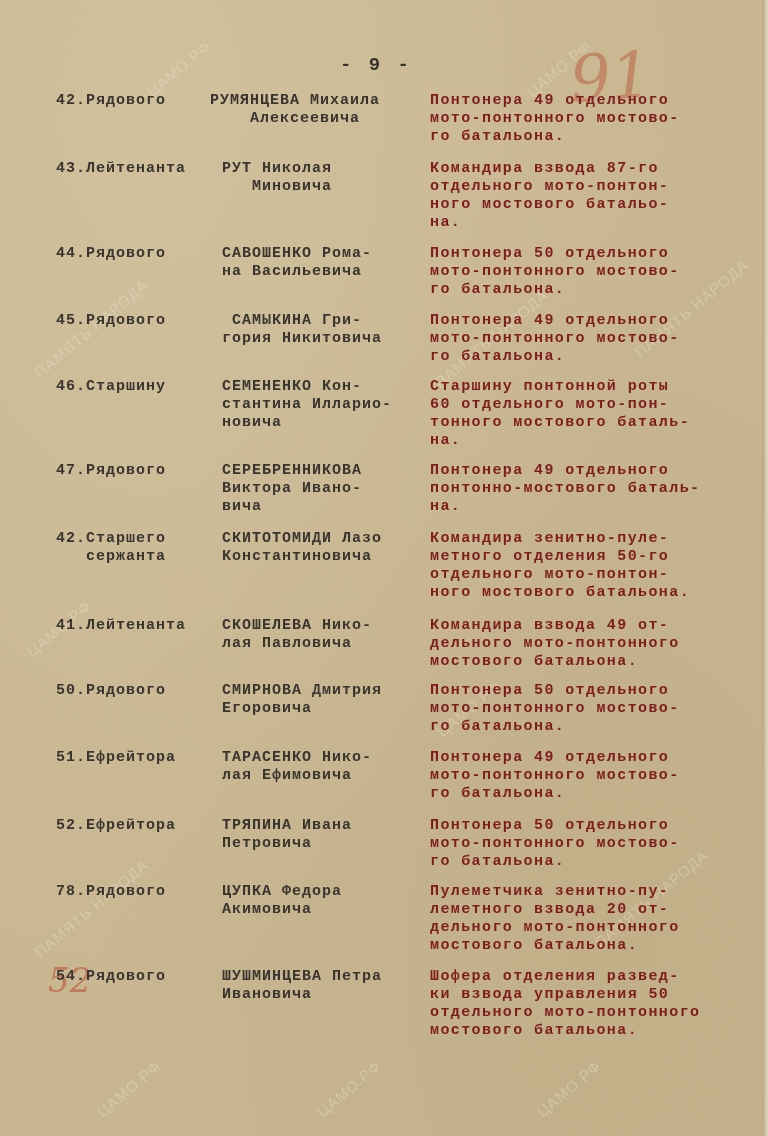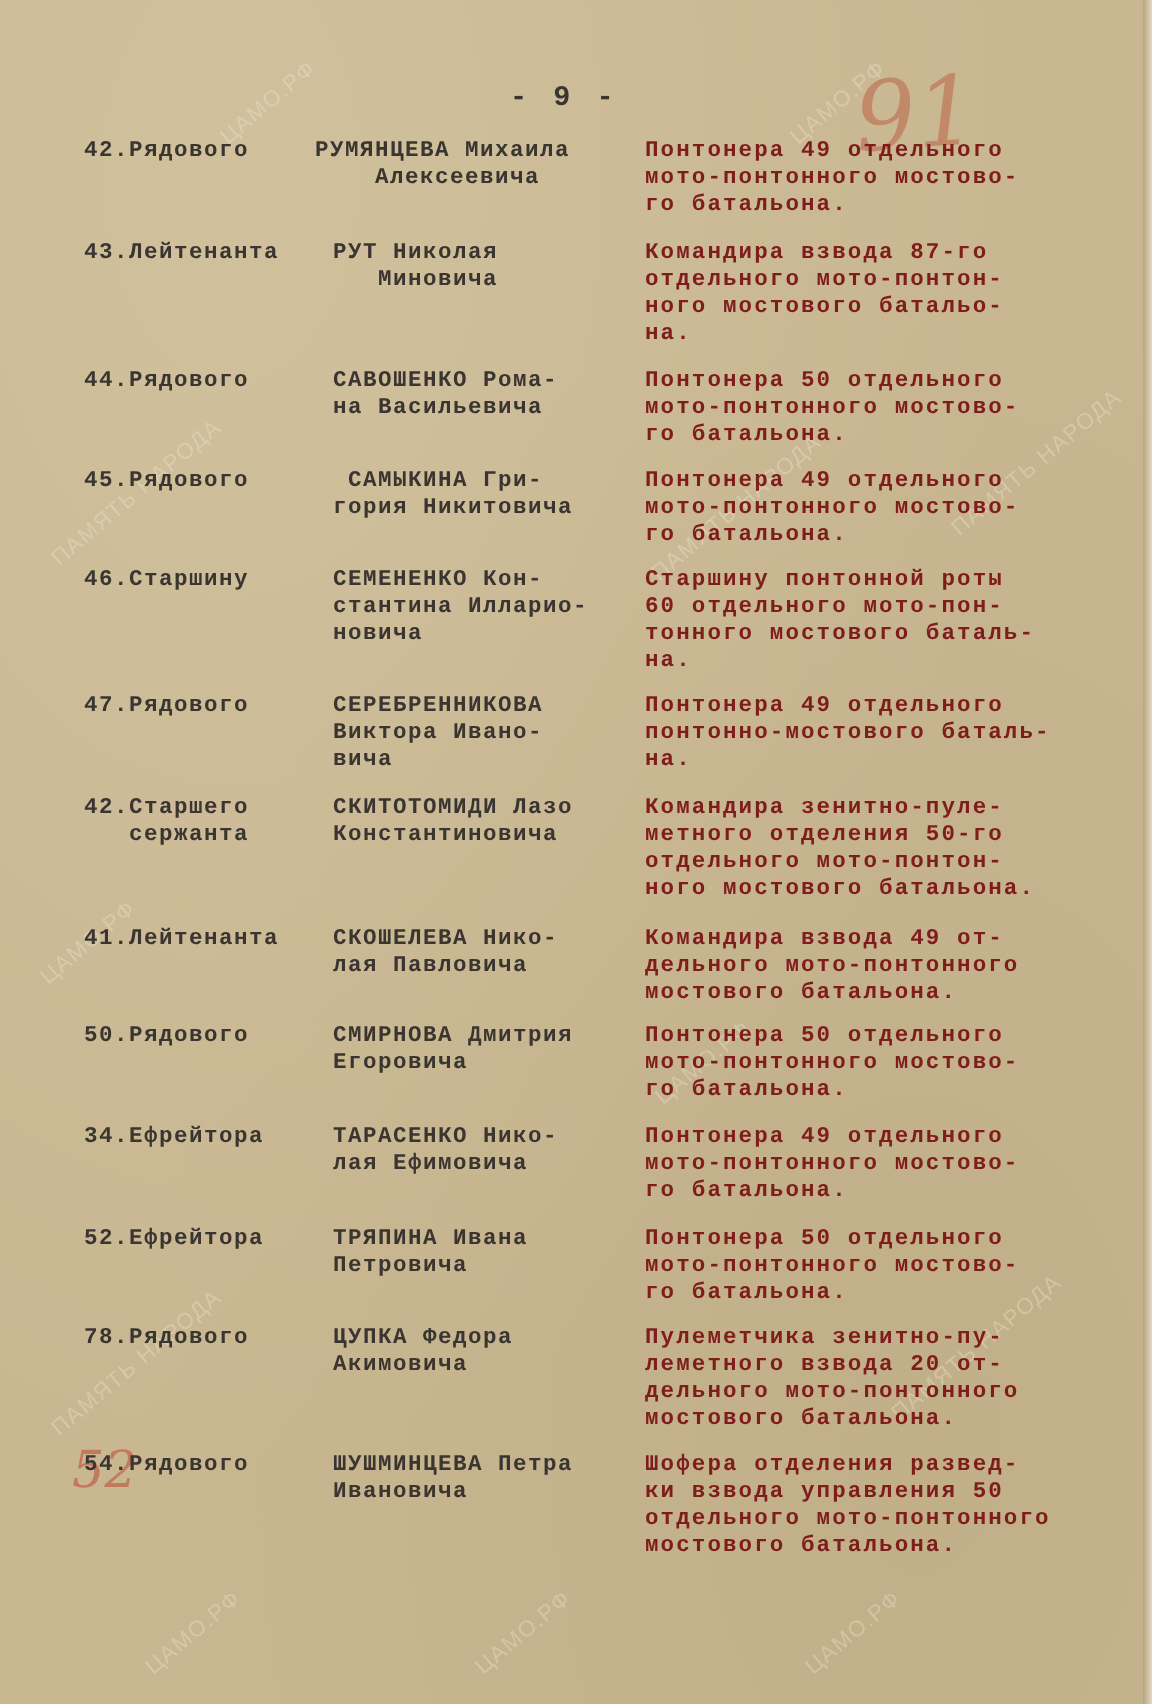--- a/index.html
+++ b/index.html
@@ -162,21 +162,21 @@
 <div class="entry" style="top:682px;">
   <div class="rank">50.Рядового</div>
   <div class="name">СМИРНОВА Дмитрия
 Егоровича</div>
   <div class="role">Понтонера 50 отдельного
 мото-понтонного мостово-
 го батальона.</div>
 </div>
 
 <div class="entry" style="top:749px;">
-  <div class="rank">34.Ефрейтора</div>
+  <div class="rank">51.Ефрейтора</div>
   <div class="name">ТАРАСЕНКО Нико-
 лая Ефимовича</div>
   <div class="role">Понтонера 49 отдельного
 мото-понтонного мостово-
 го батальона.</div>
 </div>
 
 <div class="entry" style="top:817px;">
   <div class="rank">52.Ефрейтора</div>
   <div class="name">ТРЯПИНА Ивана

